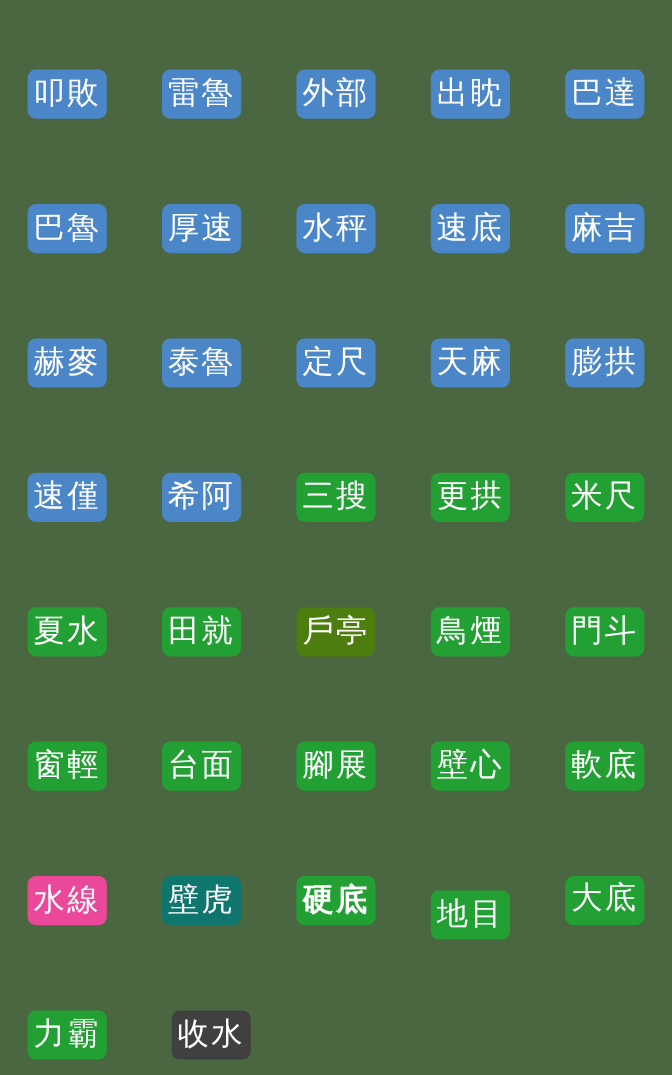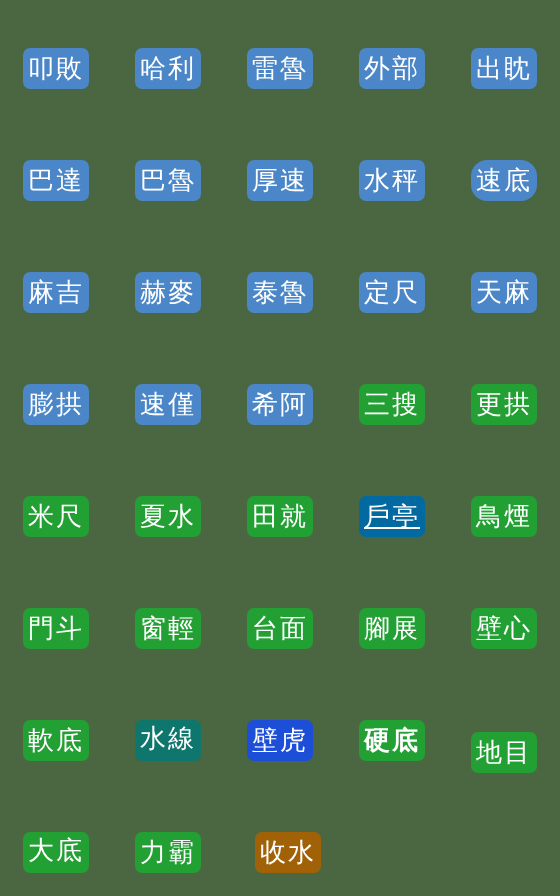--- a/index.html
+++ b/index.html
@@ -11,21 +11,21 @@
     height: 896px;
     background: #4a6741;
     font-family: "DejaVu Sans", "Liberation Sans", sans-serif;
     overflow: hidden;
   }
   #sticker-sheet {
     position: relative;
     width: 560px;
     height: 896px;
     box-sizing: border-box;
-    padding: 12px 0 0 0;
+    padding: 22px 0 0 0;
     display: grid;
     grid-template-columns: repeat(5, 112px);
     grid-template-rows: repeat(8, 112px);
     justify-items: center;
     align-items: center;
   }
   .sticker-cell {
     width: 112px;
     height: 112px;
     display: flex;
@@ -59,23 +59,20 @@
   }
 </style>
 </head>
 <body>
 
 <div id="sticker-sheet" style="background: rgb(74, 103, 65);">
     <div class="sticker-cell">
       <div class="sticker-tile tile-blue" style="background: rgb(74, 134, 200); color: rgb(255, 255, 255);">叩敗</div>
     </div>
     <div class="sticker-cell">
-      <div class="sticker-tile tile-blue" style="background: rgb(74, 134, 200); color: rgb(255, 255, 255);">哈利</div>
-    </div>
-    <div class="sticker-cell">
       <div class="sticker-tile tile-blue" style="background: rgb(74, 134, 200); color: #ffffff;">雷魯</div>
     </div>
     <div class="sticker-cell">
       <div class="sticker-tile tile-blue" style="background: rgb(74, 134, 200); color: rgb(255, 255, 255);">外部</div>
     </div>
     <div class="sticker-cell">
       <div class="sticker-tile tile-blue" style="background: rgb(74, 134, 200); color: rgb(255, 255, 255);">出眈</div>
     </div>
     <div class="sticker-cell">
       <div class="sticker-tile tile-blue" style="background: rgb(74, 134, 200); color: rgb(255, 255, 255);">巴達</div>
@@ -83,21 +80,21 @@
     <div class="sticker-cell">
       <div class="sticker-tile tile-blue" style="background: rgb(74, 134, 200); color: rgb(255, 255, 255);">巴魯</div>
     </div>
     <div class="sticker-cell">
       <div class="sticker-tile tile-blue" style="background: rgb(74, 134, 200); color: rgb(255, 255, 255);">厚速</div>
     </div>
     <div class="sticker-cell">
       <div class="sticker-tile tile-blue" style="background: rgb(74, 134, 200); color: rgb(255, 255, 255);">水秤</div>
     </div>
     <div class="sticker-cell">
-      <div class="sticker-tile tile-blue" style="background: rgb(74, 134, 200); color: rgb(255, 255, 255); border-radius: 16px;">速底</div>
+      <div class="sticker-tile tile-blue" style="background: rgb(74, 134, 200); color: rgb(255, 255, 255);">速底</div>
     </div>
     <div class="sticker-cell">
       <div class="sticker-tile tile-blue" style="background: rgb(74, 134, 200); color: rgb(255, 255, 255);">麻吉</div>
     </div>
     <div class="sticker-cell">
       <div class="sticker-tile tile-blue" style="background: rgb(74, 134, 200); color: rgb(255, 255, 255);">赫麥</div>
     </div>
     <div class="sticker-cell">
       <div class="sticker-tile tile-blue" style="background: rgb(74, 134, 200); color: rgb(255, 255, 255);">泰魯</div>
     </div>
@@ -125,21 +122,21 @@
     <div class="sticker-cell">
       <div class="sticker-tile tile-green" style="background: rgb(34, 160, 51); color: rgb(255, 255, 255);">米尺</div>
     </div>
     <div class="sticker-cell">
       <div class="sticker-tile tile-green" style="background: rgb(34, 160, 51); color: rgb(255, 255, 255);">夏水</div>
     </div>
     <div class="sticker-cell">
       <div class="sticker-tile tile-green" style="background: rgb(34, 160, 51); color: rgb(255, 255, 255);">田就</div>
     </div>
     <div class="sticker-cell">
-      <div class="sticker-tile tile-green" style="background: #0369a1; color: rgb(255, 255, 255); text-decoration: underline;">戶亭</div>
+      <div class="sticker-tile tile-green" style="background: #4d7c0f; color: rgb(255, 255, 255);">戶亭</div>
     </div>
     <div class="sticker-cell">
       <div class="sticker-tile tile-green" style="background: rgb(34, 160, 51); color: rgb(255, 255, 255);">鳥煙</div>
     </div>
     <div class="sticker-cell">
       <div class="sticker-tile tile-green" style="background: rgb(34, 160, 51); color: rgb(255, 255, 255);">門斗</div>
     </div>
     <div class="sticker-cell">
       <div class="sticker-tile tile-green" style="background: rgb(34, 160, 51); color: rgb(255, 255, 255);">窗輕</div>
     </div>
@@ -149,33 +146,33 @@
     <div class="sticker-cell">
       <div class="sticker-tile tile-green" style="background: rgb(34, 160, 51); color: rgb(255, 255, 255);">腳展</div>
     </div>
     <div class="sticker-cell">
       <div class="sticker-tile tile-green" style="background: rgb(34, 160, 51); color: rgb(255, 255, 255);">壁心</div>
     </div>
     <div class="sticker-cell">
       <div class="sticker-tile tile-green" style="background: rgb(34, 160, 51); color: rgb(255, 255, 255);">軟底</div>
     </div>
     <div class="sticker-cell">
-      <div class="sticker-tile tile-green" style="background: #0f766e; color: rgb(255, 255, 255); font-family: Liberation Mono, monospace;">水線</div>
+      <div class="sticker-tile tile-green" style="background: #ec4899; color: rgb(255, 255, 255);">水線</div>
     </div>
     <div class="sticker-cell">
-      <div class="sticker-tile tile-green" style="background: #1d4ed8; color: rgb(255, 255, 255);">壁虎</div>
+      <div class="sticker-tile tile-green" style="background: #0f766e; color: rgb(255, 255, 255);">壁虎</div>
     </div>
     <div class="sticker-cell">
       <div class="sticker-tile tile-green" style="background: rgb(34, 160, 51); color: rgb(255, 255, 255); font-weight: bold;">硬底</div>
     </div>
     <div class="sticker-cell">
       <div class="sticker-tile tile-green" style="background: rgb(34, 160, 51); color: rgb(255, 255, 255); margin-top: 24px;">地目</div>
     </div>
     <div class="sticker-cell">
       <div class="sticker-tile tile-green" style="background: rgb(34, 160, 51); color: rgb(255, 255, 255); font-family: Liberation Mono, monospace;">大底</div>
     </div>
     <div class="sticker-cell">
       <div class="sticker-tile tile-green" style="background: rgb(34, 160, 51); color: rgb(255, 255, 255);">力霸</div>
     </div>
     <div class="sticker-cell">
-      <div class="sticker-tile tile-green" style="background: #a16207; color: rgb(255, 255, 255); margin-left: 16px;">收水</div>
+      <div class="sticker-tile tile-green" style="background: #404040; color: rgb(255, 255, 255); margin-left: 16px;">收水</div>
     </div>
   </div>
 
 </body></html>

